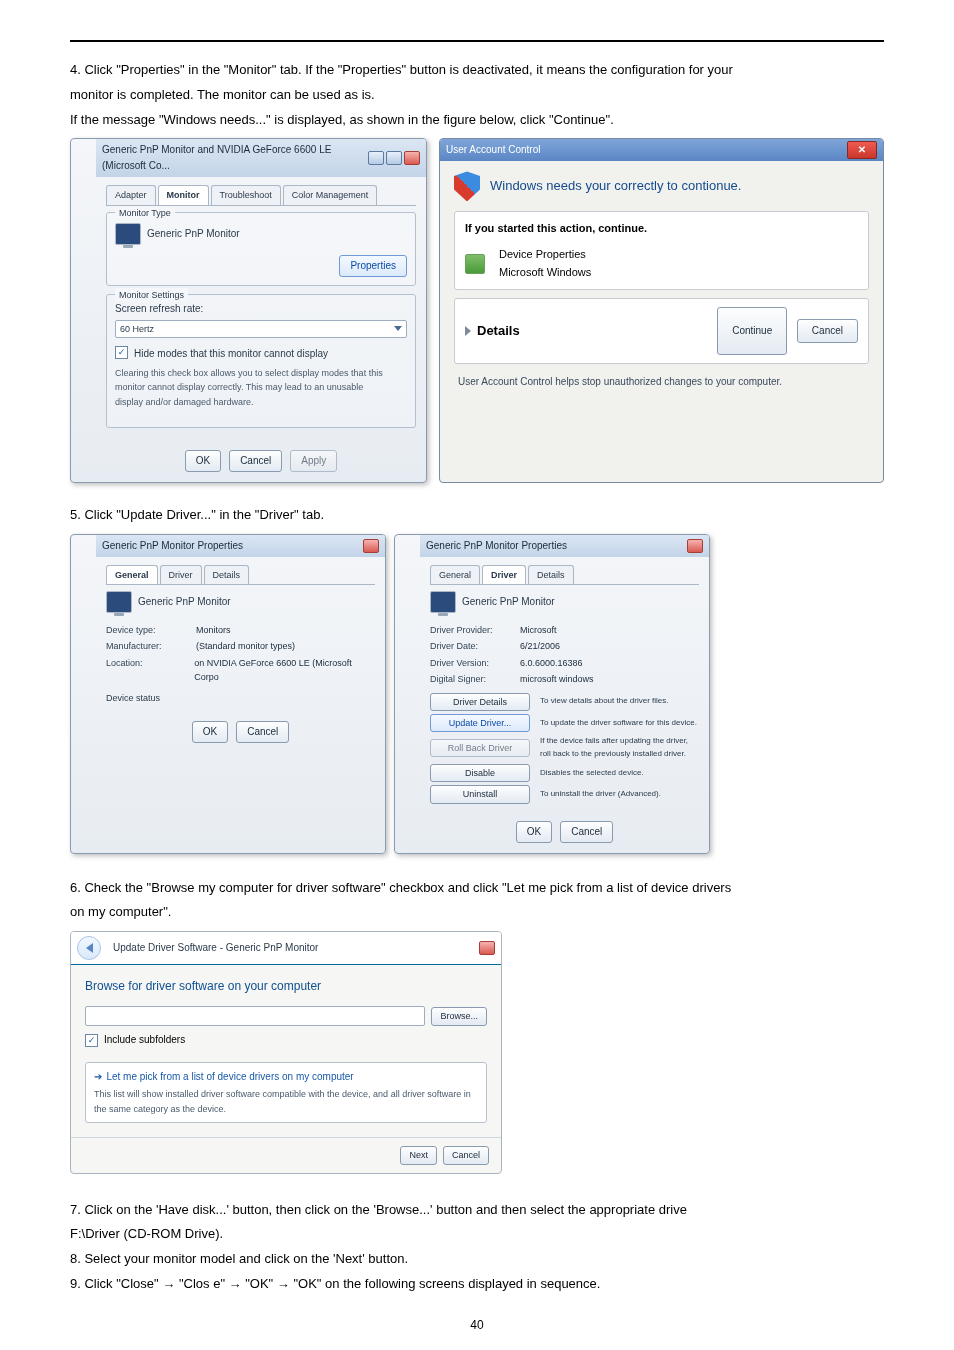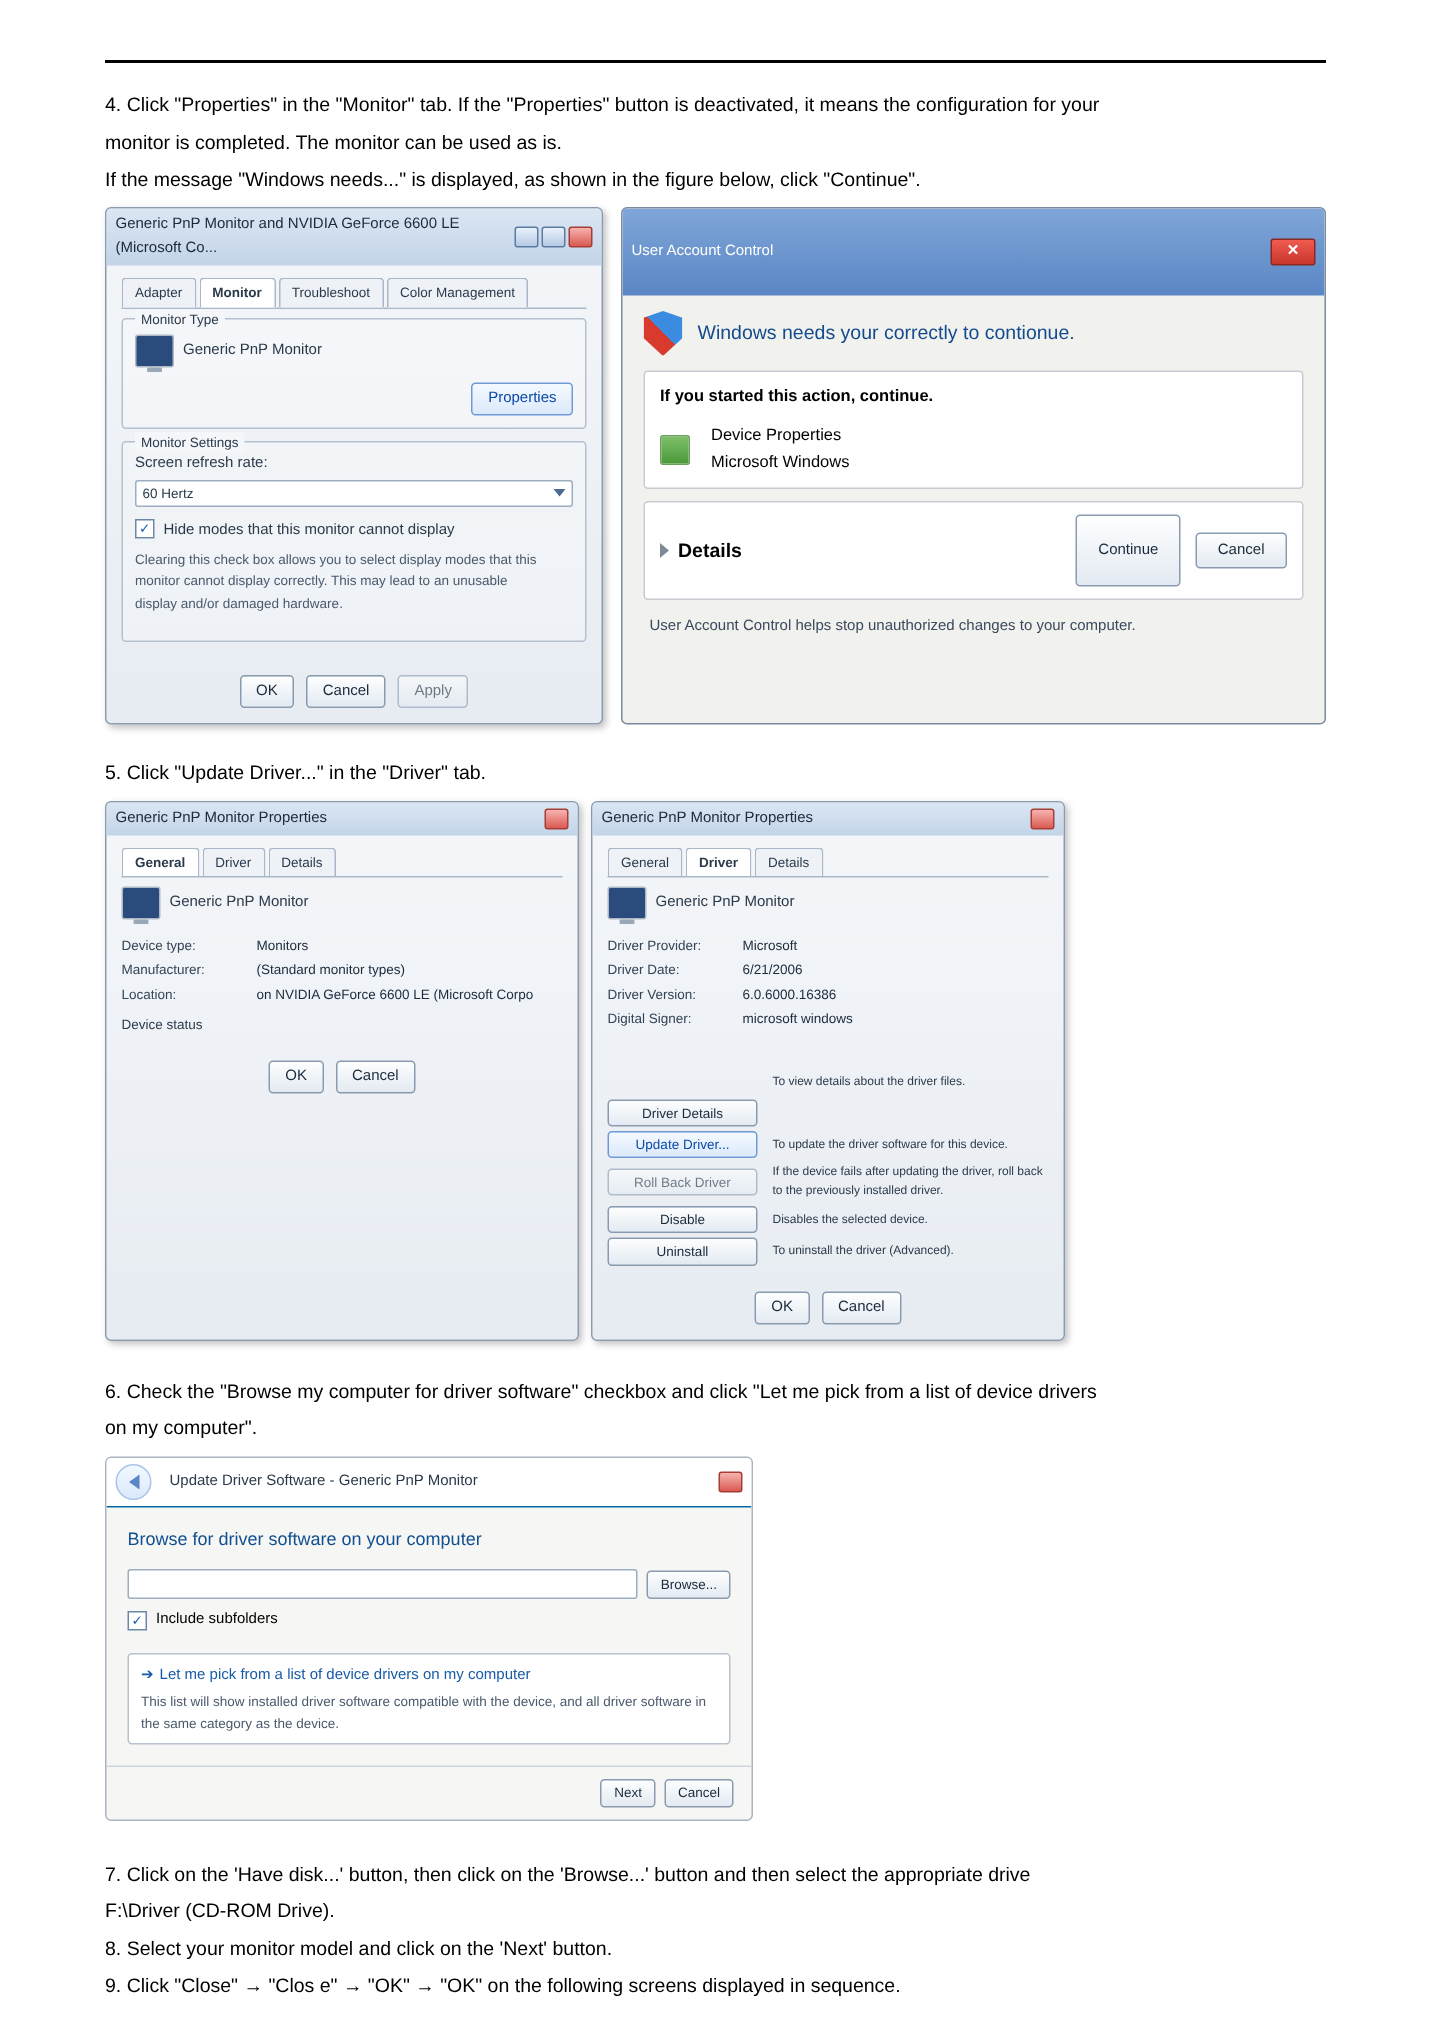--- a/index.html
+++ b/index.html
@@ -35,20 +35,21 @@
     margin: 8px 0 22px 0;
   }
   .dialog {
     background: linear-gradient(#f4f6f9,#e7ecf2);
     border: 1px solid #8a9bb0;
     border-radius: 4px;
     box-shadow: 2px 2px 5px rgba(0,0,0,.25);
     font-size: 10px;
     color: #2b3a4a;
     overflow: hidden;
+    padding-left: 25px;
   }
   .title-bar {
     background: linear-gradient(#dbe6f3,#c3d4e8);
     padding: 3px 6px;
     font-size: 10px;
     color: #1a2a3a;
     display: flex;
     justify-content: space-between;
     align-items: center;
   }
@@ -104,21 +105,21 @@
   
   .uac {
     flex: 1;
     border:1px solid #7a8aa0;
     border-radius:4px;
     overflow:hidden;
     background:#f1f1ee;
   }
   .uac-title{
     background: linear-gradient(#7fa6d9,#5a86c4);
-    color:#fff;font-size:10px;padding:20px 6px;
+    color:#fff;font-size:10px;padding:2px 6px;
     display:flex;justify-content:space-between;align-items:center;
   }
   .uac-x{width:28px;height:16px;background:linear-gradient(#f15b50,#c8362c);border-radius:2px;border:1px solid #8a2820;display:flex;align-items:center;justify-content:center;color:#fff;font-weight:bold;}
   .uac-body{padding:10px 14px 10px 14px;}
   .uac-msg{display:flex;align-items:center;gap:10px;margin-bottom:10px;}
   .shield{width:26px;height:30px;background:linear-gradient(45deg,#d83b2e 50%,#3b8be0 50%);clip-path:polygon(50% 0,100% 15%,100% 60%,50% 100%,0 60%,0 15%);}
   .uac-msg-text{font-size:13px;color:#144b8e;}
   .uac-section{background:#fff;border:1px solid #c7cbd1;border-radius:3px;padding:8px 10px;margin-bottom:8px;}
   .uac-section .label{font-weight:bold;font-size:11px;}
   .chip{width:18px;height:18px;background:linear-gradient(#7fbf6a,#4a9a3a);border:1px solid #6aa05a;border-radius:2px;margin-right:8px;}
@@ -325,21 +326,21 @@
         <div class="kv">
             <span class="k">Driver Version:</span>
             <span class="v">6.0.6000.16386</span>
           </div>
         <div class="kv">
             <span class="k">Digital Signer:</span>
             <span class="v">microsoft windows</span>
           </div>
         <div style="margin-top:6px;">
           <div class="row" style="gap:10px;margin:3px 0;">
-              <span class="btn small" style="width:82px;text-align:center;margin-top:40px;">Driver Details</span>
+              <span class="btn small" style="width:82px;text-align:center;">Driver Details</span>
               <span style="font-size:8px;flex:1;">To view details about the driver files.</span>
             </div>
           <div class="row" style="gap:10px;margin:3px 0;">
               <span class="btn small hl" style="width:82px;text-align:center;">Update Driver...</span>
               <span style="font-size:8px;flex:1;">To update the driver software for this device.</span>
             </div>
           <div class="row" style="gap:10px;margin:3px 0;">
               <span class="btn small" style="width:82px;text-align:center;opacity:.6;">Roll Back Driver</span>
               <span style="font-size:8px;flex:1;">If the device fails after updating the driver, roll back to the previously installed driver.</span>
             </div>

